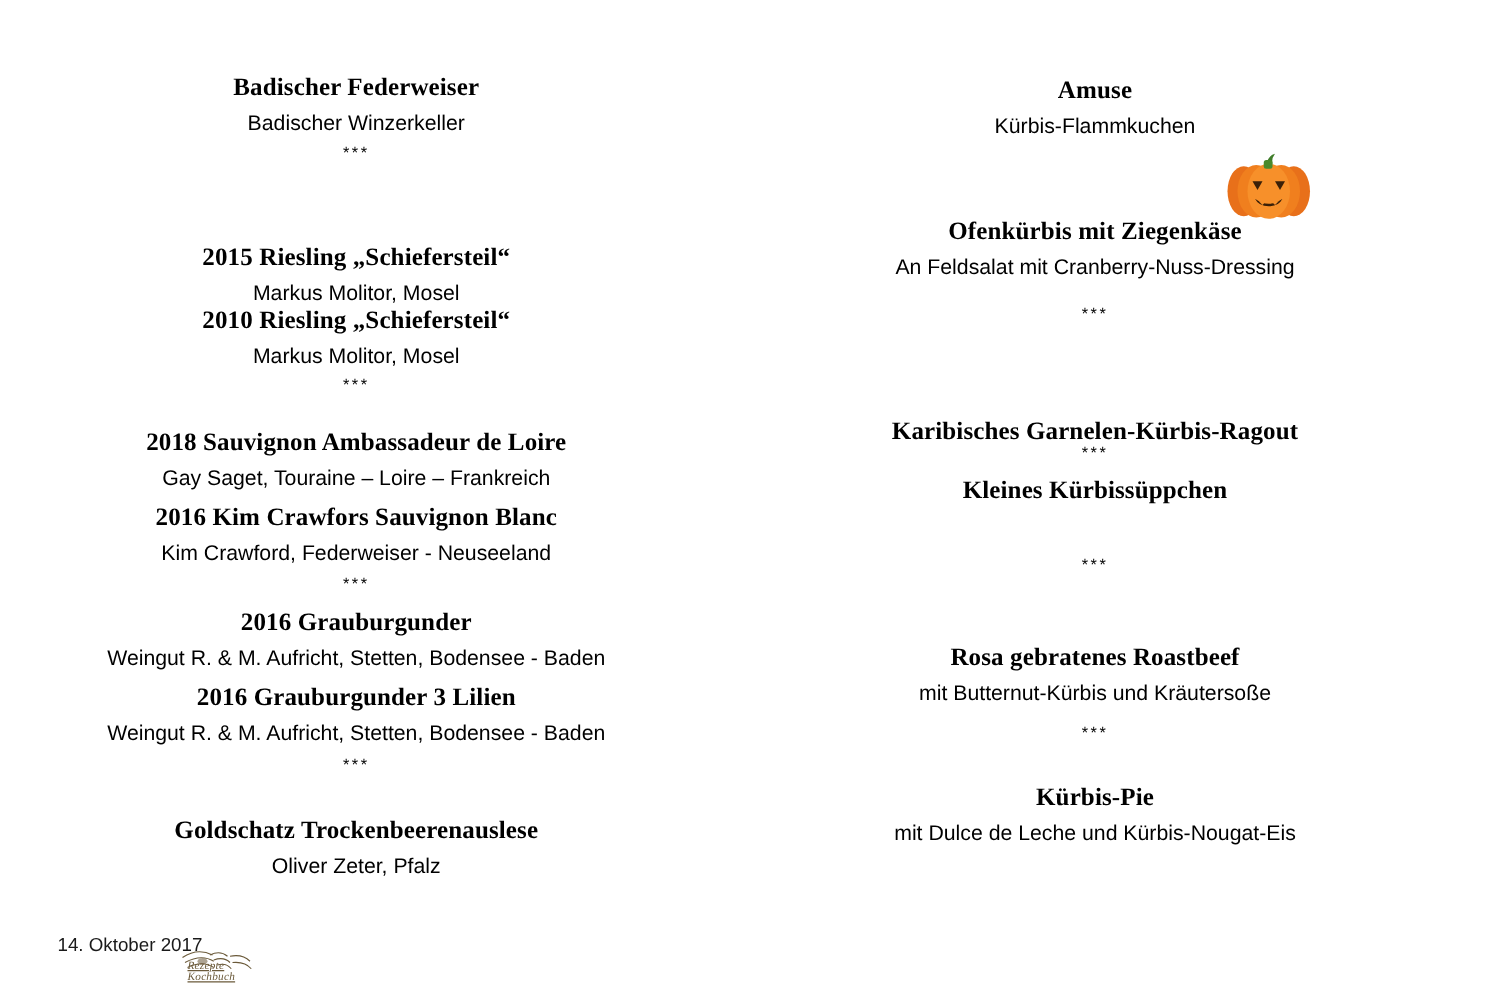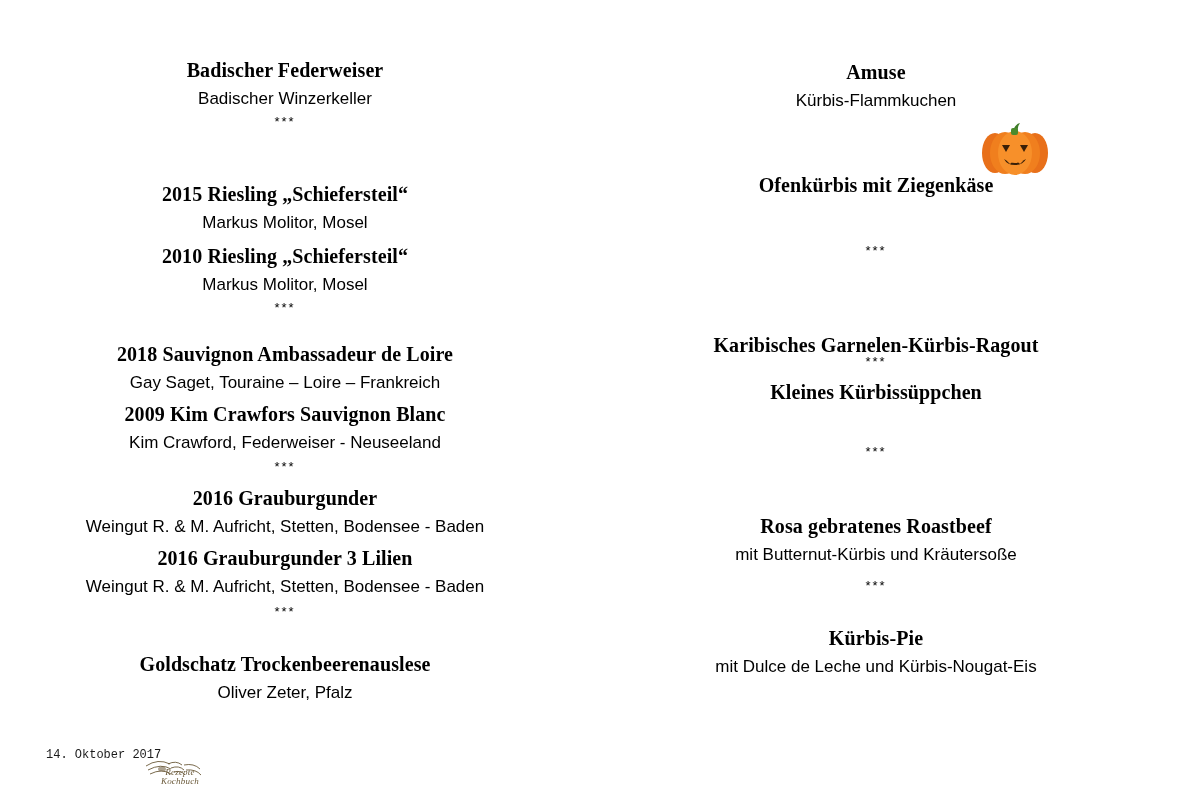--- a/index.html
+++ b/index.html
@@ -50,21 +50,21 @@
   .sep {
     font-family: "Liberation Sans", sans-serif;
     font-size: 13px;
     letter-spacing: 2px;
     color: #000;
   }
 
   
   .l1 { top: 58px; }
   .l-sep1 { top: 114px; }
-  .l2 { top: 182px; }
+  .l2 { top: 194px; }
   .l3 { top: 244px; }
   .l-sep2 { top: 300px; }
   .l4 { top: 342px; }
   .l5 { top: 402px; }
   .l-sep3 { top: 459px; }
   .l6 { top: 486px; }
   .l7 { top: 546px; }
   .l-sep4 { top: 604px; }
   .l8 { top: 652px; }
 
@@ -88,44 +88,44 @@
     left: 980px;
     top: 122px;
     width: 70px;
     height: 54px;
   }
 
   .footer-date {
     position: absolute;
     left: 46px;
     top: 748px;
-    font-size: 12px;
-    font-family: Liberation Mono, monospace;
+    font-size: 15px;
+    font-family: Liberation Sans, sans-serif;
     color: #1a1a1a;
   }
 
   .logo {
     position: absolute;
     left: 138px;
     top: 752px;
     width: 80px;
     height: 42px;
   }
   .logo-text {
     position: absolute;
     left: 150px;
     top: 768px;
     font-family: "Liberation Serif", serif;
     font-style: italic;
     font-size: 9px;
     color: #6b5a3a;
     line-height: 1.05;
-    text-align: center;
     width: 60px;
     letter-spacing: 0.2px;
+    text-decoration: underline;
   }
 </style>
 </head>
 <body>
 
 <div class="page">
 
   <div class="column column-left">
 
     <div class="abs entry l1">
@@ -146,21 +146,21 @@
     </div>
 
     <div class="abs sep l-sep2">***</div>
 
     <div class="abs entry l4">
       <div class="entry-title">2018 Sauvignon Ambassadeur de Loire</div>
       <div class="entry-sub">Gay Saget, Touraine – Loire – Frankreich</div>
     </div>
 
     <div class="abs entry l5">
-      <div class="entry-title">2009 Kim Crawfors Sauvignon Blanc</div>
+      <div class="entry-title">2016 Kim Crawfors Sauvignon Blanc</div>
       <div class="entry-sub">Kim Crawford, Federweiser - Neuseeland</div>
     </div>
 
     <div class="abs sep l-sep3">***</div>
 
     <div class="abs entry l6">
       <div class="entry-title">2016 Grauburgunder</div>
       <div class="entry-sub">Weingut R. &amp; M. Aufricht, Stetten, Bodensee - Baden</div>
     </div>
 
@@ -180,20 +180,21 @@
 
   <div class="column column-right">
 
     <div class="abs entry r1">
       <div class="entry-title">Amuse</div>
       <div class="entry-sub">Kürbis-Flammkuchen</div>
     </div>
 
     <div class="abs entry r2">
       <div class="entry-title">Ofenkürbis mit Ziegenkäse</div>
+      <div class="entry-sub">An Feldsalat mit Cranberry-Nuss-Dressing</div>
     </div>
 
     <div class="abs sep r-sep1">***</div>
 
     <div class="abs entry r3">
       <div class="entry-title">Karibisches Garnelen-Kürbis-Ragout</div>
     </div>
 
     <div class="abs sep r-sep2">***</div>
 

